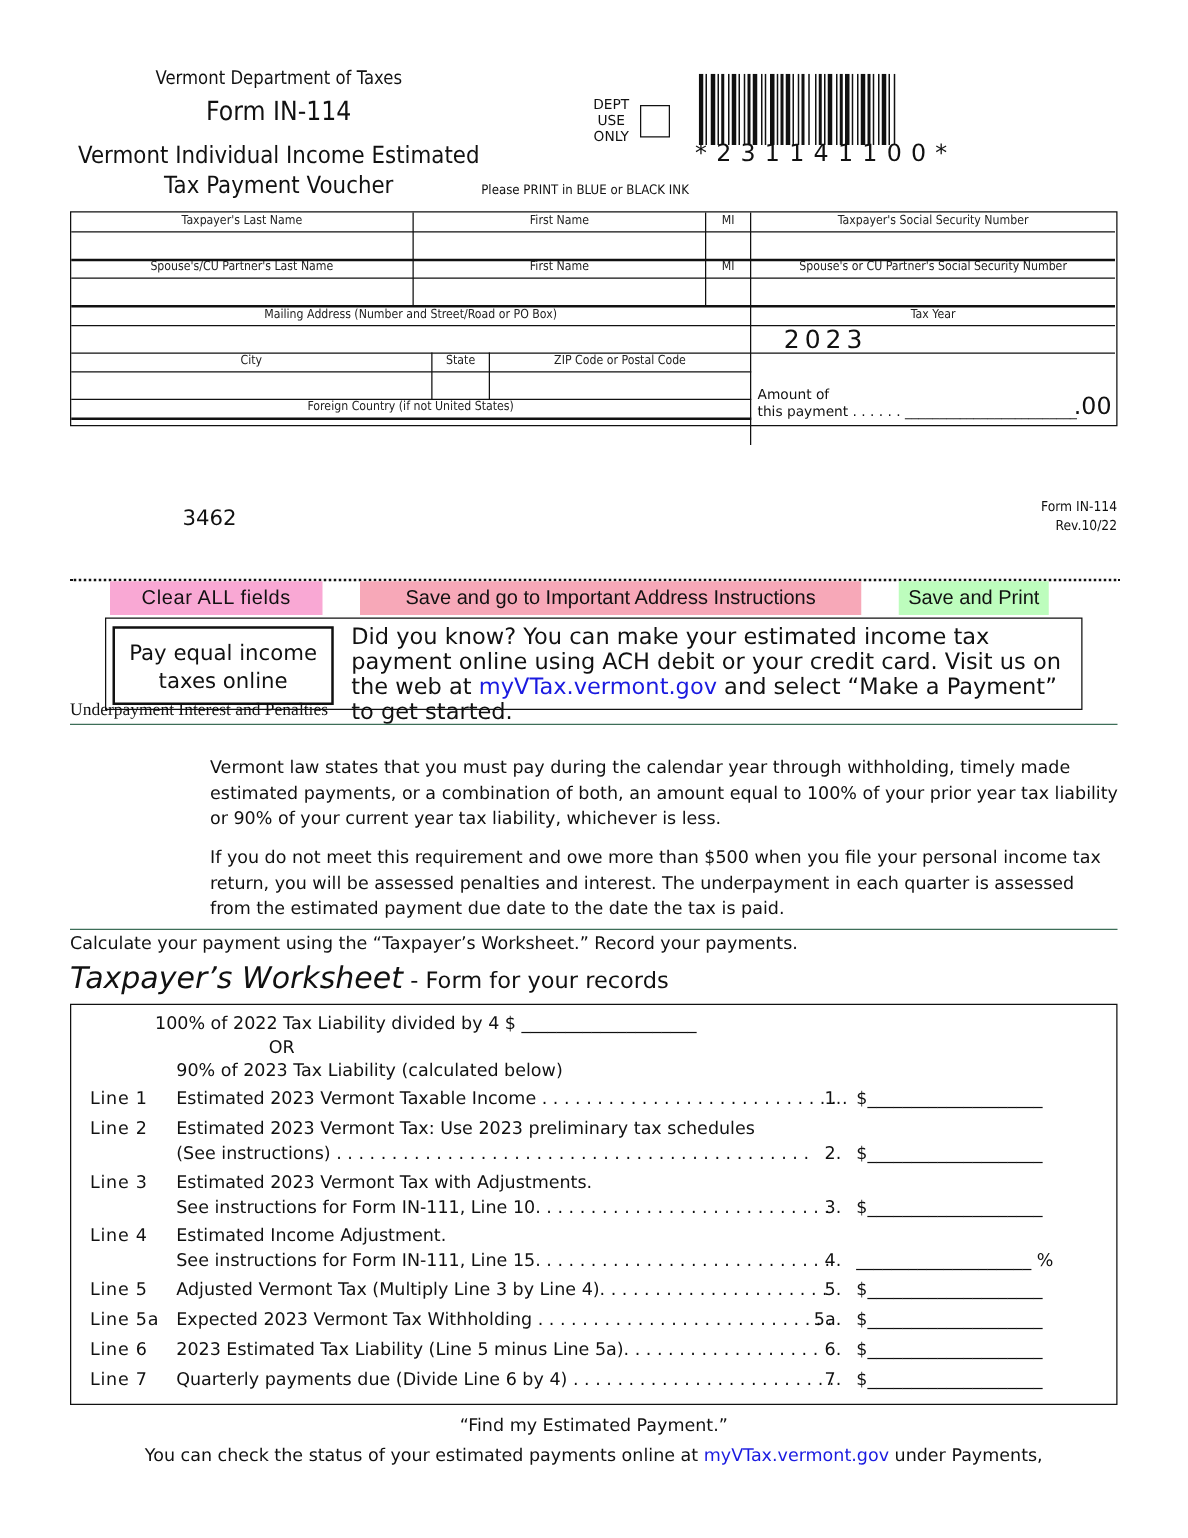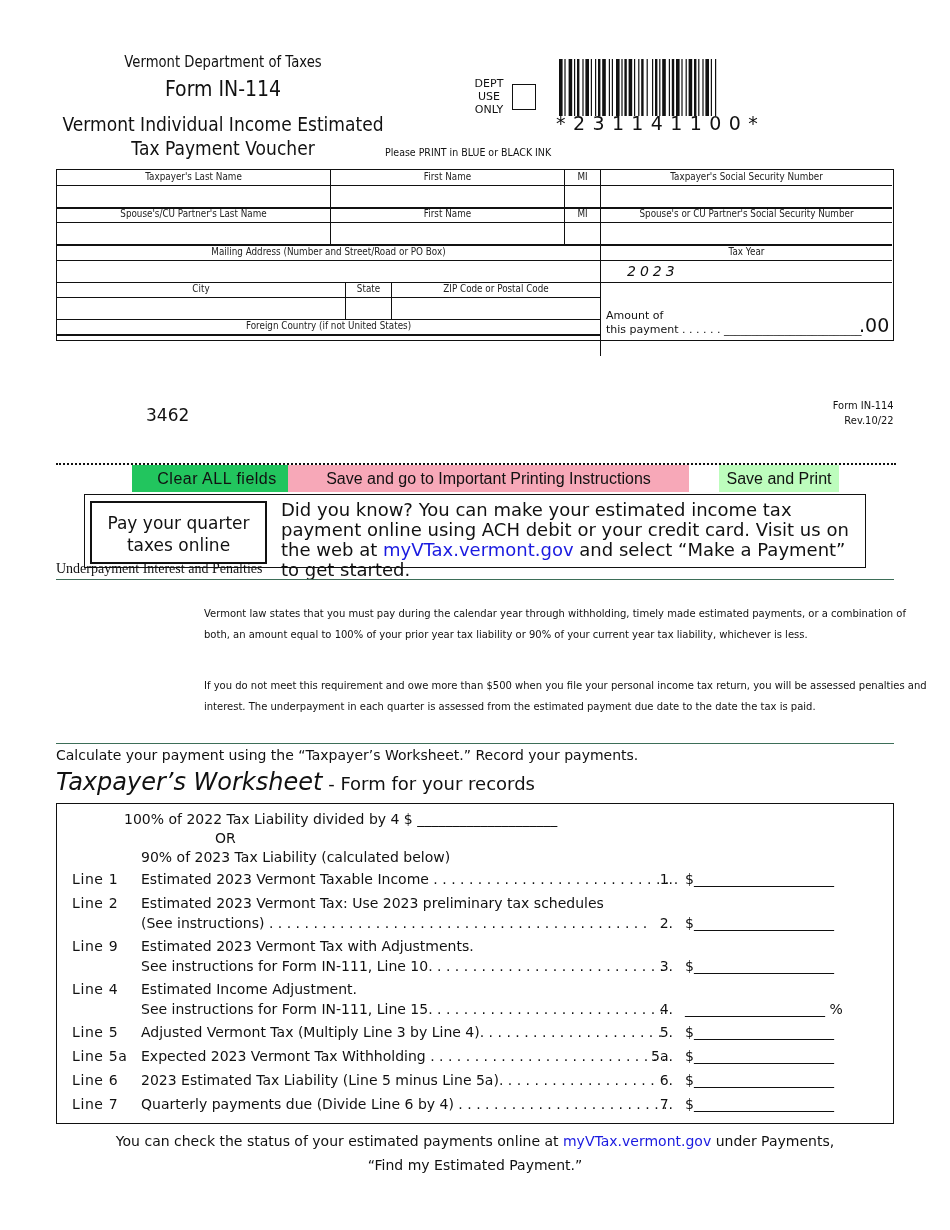--- a/index.html
+++ b/index.html
@@ -19,42 +19,42 @@
 
   
   .voucher { left: 56px; top: 169px; width: 838px; height: 172px; border: 1.5px solid #111; box-sizing: border-box; }
   .cell { position: absolute; box-sizing: border-box; }
   .lbl { font-size: 10px; text-align: center; color: #222; transform: scaleX(0.88); white-space: nowrap; }
   .hl { position: absolute; height: 0; border-top: 1.2px solid #111; }
   .hl.thick { border-top: 2px solid #111; }
   .vl { position: absolute; width: 0; border-left: 1.2px solid #111; }
   .field { position: absolute; background: transparent; border: none; outline: none; font-size: 13px; padding: 0 4px; box-sizing: border-box; }
 
-  .taxyear { font-size: 14px; letter-spacing: 4px; font-style: italic; }
+  .taxyear { font-size: 20px; letter-spacing: 4px; }
   .amt-lbl { font-size: 11px; line-height: 15px; }
   .amt-line { font-size: 11px; white-space: nowrap; }
   .amt-cents { font-size: 19px; }
 
   .code-5454 { left: 146px; top: 405px; font-size: 17px; }
   .rev { right: 56px; top: 398px; font-size: 11px; text-align: right; line-height: 15px; transform-origin: right; transform: scaleX(0.9); }
 
   .dotted { left: 56px; top: 463px; width: 840px; border-top: 2px dotted #111; }
   .btn { position: absolute; top: 465px; height: 27px; line-height: 27px; font-size: 16px; text-align: center; border: none; cursor: pointer; color: #111; padding: 0; }
-  .btn-clear { left: 88px; width: 170px; background: #22c55e; letter-spacing: 0.5px; margin-left: 44px; }
+  .btn-clear { left: 88px; width: 170px; background: #f9a8d4; letter-spacing: 0.5px; }
   .btn-save-go { left: 288px; width: 401px; background: #F7A8B8; }
   .btn-save-print { left: 719px; width: 120px; background: #BDFDBD; }
 
   .pay-box { left: 84px; top: 494px; width: 782px; height: 74px; border: 1.5px solid #111; box-sizing: border-box; }
   .pay-inner { left: 90px; top: 501px; width: 177px; height: 63px; border: 2px solid #111; box-sizing: border-box; text-align: center; font-size: 17px; line-height: 22px; padding-top: 9px; }
   .pay-text { left: 281px; top: 500px; width: 582px; font-size: 18px; line-height: 20px; }
   .link { color: #1a1ae0; text-decoration: none; }
 
   .green-rule { position: absolute; left: 56px; width: 838px; border-top: 1.5px solid #3d6e58; }
   .sec-title { left: 56px; top: 561px; font-size: 14px; font-family: Liberation Serif, serif; }
-  .para { left: 168px; width: 728px; font-size: 10px; line-height: 20.5px; margin-left: 36px; }
+  .para { left: 168px; width: 728px; font-size: 14px; line-height: 20.5px; }
 
   .calc-line { left: 56px; top: 747px; font-size: 14px; }
   .ws-title { left: 56px; top: 768px; font-size: 24px; }
   .ws-title i { font-style: italic; }
   .ws-sub { font-size: 18px; }
 
   .ws-box { left: 56px; top: 803px; width: 838px; height: 321px; border: 1.5px solid #111; box-sizing: border-box; }
   .ws-row { position: absolute; font-size: 14px; line-height: 20px; white-space: nowrap; }
   .ws-lineno { position: absolute; left: 72px; font-size: 14px; letter-spacing: 0.6px; }
   .ws-desc { position: absolute; left: 141px; font-size: 14px; white-space: nowrap; }
@@ -180,26 +180,26 @@
 
 <div class="abs code-5454">3462</div>
 <div class="abs rev">
   <div>Form IN-114</div>
   <div>Rev.10/22</div>
 </div>
 
 <div class="abs dotted"></div>
 
 <button class="btn btn-clear">Clear ALL fields</button>
-<button class="btn btn-save-go">Save and go to Important Printing Instructions</button>
+<button class="btn btn-save-go">Save and go to Important Address Instructions</button>
 <button class="btn btn-save-print">Save and Print</button>
 
 <div class="abs pay-box"></div>
 <div class="abs pay-inner">
-  <div>Pay your quarter</div>
+  <div>Pay equal income</div>
   <div>taxes online</div>
 </div>
 <div class="abs pay-text"><span>Did you know?  You can make your estimated income tax payment online using ACH debit or your credit card.  Visit us on the web at </span><a class="link" href="#">myVTax.vermont.gov</a><span> and select “Make a Payment” to get started.</span></div>
 
 <div class="green-rule" style="top:579px;"></div>
 <div class="abs sec-title">Underpayment Interest and Penalties</div>
 <div class="abs para" style="top:604px;">Vermont law states that you must pay during the calendar year through withholding, timely made estimated payments, or a combination of both, an amount equal to 100% of your prior year tax liability or 90% of your current year tax liability, whichever is less.</div>
 <div class="abs para" style="top:676px;">If you do not meet this requirement and owe more than $500 when you file your personal income tax return, you will be assessed penalties and interest.  The underpayment in each quarter is assessed from the estimated payment due date to the date the tax is paid.</div>
 <div class="green-rule" style="top:743px;"></div>
 
@@ -214,21 +214,21 @@
 <div id="ws-lines">
     <div class="ws-lineno" style="top: 871px;">Line 1</div>
     <div class="ws-desc" style="top: 871px;">Estimated 2023 Vermont Taxable Income . . . . . . . . . . . . . . . . . . . . . . . . . . . .</div>
     <div class="ws-num" style="top: 871px; left: 640px; width: 33px;">1.</div>
     <div class="ws-blank" style="top: 871px;">$____________________</div>
     <div class="ws-lineno" style="top: 895px;">Line 2</div>
     <div class="ws-desc" style="top: 895px;">Estimated 2023 Vermont Tax:  Use 2023 preliminary tax schedules</div>
     <div class="ws-desc" style="top: 915px;">(See instructions) . . . . . . . . . . . . . . . . . . . . . . . . . . . . . . . . . . . . . . . . . . .</div>
     <div class="ws-num" style="top: 915px; left: 640px; width: 33px;">2.</div>
     <div class="ws-blank" style="top: 915px;">$____________________</div>
-    <div class="ws-lineno" style="top: 938px;">Line 9</div>
+    <div class="ws-lineno" style="top: 938px;">Line 3</div>
     <div class="ws-desc" style="top: 938px;">Estimated 2023 Vermont Tax with Adjustments.</div>
     <div class="ws-desc" style="top: 958px;">See instructions for Form IN-111, Line 10. . . . . . . . . . . . . . . . . . . . . . . . . . .</div>
     <div class="ws-num" style="top: 958px; left: 640px; width: 33px;">3.</div>
     <div class="ws-blank" style="top: 958px;">$____________________</div>
     <div class="ws-lineno" style="top: 981px;">Line 4</div>
     <div class="ws-desc" style="top: 981px;">Estimated Income Adjustment.</div>
     <div class="ws-desc" style="top: 1001px;">See instructions for Form IN-111, Line 15. . . . . . . . . . . . . . . . . . . . . . . . . . .</div>
     <div class="ws-num" style="top: 1001px; left: 640px; width: 33px;">4.</div>
     <div class="ws-blank" style="top: 1001px;"> ____________________ %</div>
     <div class="ws-lineno" style="top: 1024px;">Line 5</div>
@@ -243,15 +243,15 @@
     <div class="ws-desc" style="top: 1072px;">2023 Estimated Tax Liability (Line 5 minus Line 5a). . . . . . . . . . . . . . . . . .</div>
     <div class="ws-num" style="top: 1072px; left: 640px; width: 33px;">6.</div>
     <div class="ws-blank" style="top: 1072px;">$____________________</div>
     <div class="ws-lineno" style="top: 1096px;">Line 7</div>
     <div class="ws-desc" style="top: 1096px;">Quarterly payments due (Divide Line 6 by 4) . . . . . . . . . . . . . . . . . . . . . . . .</div>
     <div class="ws-num" style="top: 1096px; left: 640px; width: 33px;">7.</div>
     <div class="ws-blank" style="top: 1096px;">$____________________</div>
   </div>
 
 <div class="abs footer">
+  <div>“Find my Estimated Payment.”</div>
   <div><span>You can check the status of your estimated payments online at </span><a class="link" href="#">myVTax.vermont.gov</a><span> under Payments,</span></div>
-  <div>“Find my Estimated Payment.”</div>
 </div>
 
 </body></html>

